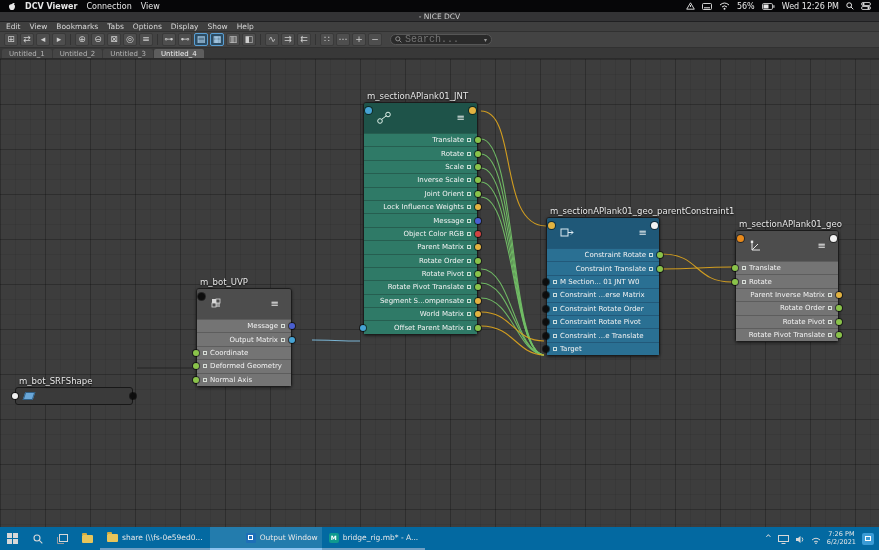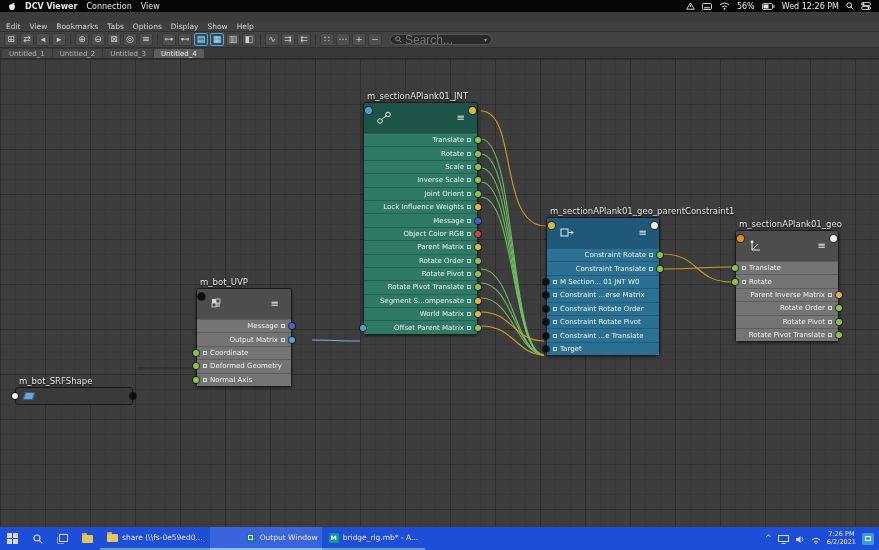--- a/index.html
+++ b/index.html
@@ -31,22 +31,22 @@
            align-items:center; gap:9px; padding:0 6px; font-size:7.5px; color:#d6d6d6; }
   .mmenu span { cursor:default; }
   .mtool { height:16px; background:#434343; border-bottom:1px solid #313131; display:flex;
            align-items:center; gap:2px; padding:0 4px; }
   .tbtn { width:14px; height:13px; background:#4e4e4e; border:1px solid #3a3a3a; border-radius:2px;
           color:#cfcfcf; font-size:9px; line-height:11px; text-align:center; flex:none; }
   .tbtn.on { background:#2c4c63; border-color:#5a9fd4; color:#bfe3ff; }
   .tsep { width:1px; height:11px; background:#333; margin:0 2px; flex:none; }
   .searchbox { display:flex; align-items:center; gap:3px; background:#2a2a2a; border:1px solid #565656;
                border-radius:8px; height:11px; width:102px; margin-left:6px; padding:0 4px; }
-  .searchbox input { background:transparent; border:none; outline:none; color:#bbb; font-size:12px;
-                     width:70px; font-family:Liberation Sans, sans-serif; }
+  .searchbox input { background:transparent; border:none; outline:none; color:#bbb; font-size:10px;
+                     width:70px; font-family:Liberation Mono, monospace; }
   .searchbox .chev { color:#999; font-size:6px; margin-left:auto; }
   .mtabs { height:11px; background:#383838; border-bottom:1px solid #2b2b2b; display:flex;
            align-items:flex-end; gap:1px; padding:0 2px; }
   .tab { height:9px; padding:0 7px; background:#454545; color:#b5b5b5; font-size:7px;
          display:flex; align-items:center; border-radius:2px 2px 0 0; }
   .tab.active { background:#5d5d5d; color:#efefef; }
 
   
   .canvas { flex:1; position:relative; background:#3d3d3d;
     background-image:
@@ -87,21 +87,21 @@
   .blue .nrow  { background:#2a7093; border-top-color:#22597a; }
   .gray .nhead { background:#4d4d4d; }
   .gray .nrow  { background:#747474; border-top-color:#5d5d5d; }
 
   .srfnode { position:absolute; height:18px; background:#3a3a3a; border:1px solid #181818;
              border-radius:3px; display:flex; align-items:center; padding:0 8px; }
   .srf-ico { width:10px; height:8px; background:#6aa7d8; transform:skewX(-18deg);
              border:1px solid #2f5f86; }
 
   
-  .taskbar { position:absolute; left:0; right:0; bottom:0; height:23px; background:#1d4ed8;
+  .taskbar { position:absolute; left:0; right:0; bottom:0; height:23px; background:#0369a1;
              display:flex; align-items:stretch; color:#e8e8e8; }
   .tb-ico { width:25px; display:flex; align-items:center; justify-content:center; flex:none; }
   .tb-app { display:flex; align-items:center; gap:4px; padding:0 7px; font-size:7.5px;
             max-width:112px; white-space:nowrap; overflow:hidden; border-bottom:2px solid #6f9fc4; }
   .tb-app.active { background:rgba(255,255,255,.13); border-bottom-color:#8ec3ee;padding-left:36px; }
   .folder-ico { width:11px; height:8px; background:#e8c55a; border-radius:1px; position:relative; flex:none; }
   .folder-ico:before { content:""; position:absolute; top:-2px; left:0; width:5px; height:2px;
                        background:#d4ad3e; border-radius:1px 1px 0 0; }
   .win-ico { width:10px; height:10px; background:#1e6fb8; border-radius:1px; flex:none;
              display:flex; align-items:center; justify-content:center; }
@@ -169,20 +169,23 @@
         <svg width="10" height="8" viewBox="0 0 10 8">
             <rect x=".5" y=".5" width="9" height="3" rx="1.5" fill="none" stroke="#e8e8e8" stroke-width=".8"></rect>
             <circle cx="2.5" cy="2" r="1.1" fill="#e8e8e8"></circle>
             <rect x=".5" y="4.5" width="9" height="3" rx="1.5" fill="none" stroke="#e8e8e8" stroke-width=".8"></rect>
             <circle cx="7.5" cy="6" r="1.1" fill="#e8e8e8"></circle>
           </svg>
       </span>
     </span>
   </div>
 
+  <div class="dcvbar">
+    <span>- NICE DCV</span>
+  </div>
 
   <div class="maya">
 
     <div class="mmenu">
       <span>Edit</span>
       <span>View</span>
       <span>Bookmarks</span>
       <span>Tabs</span>
       <span>Options</span>
       <span>Display</span>

